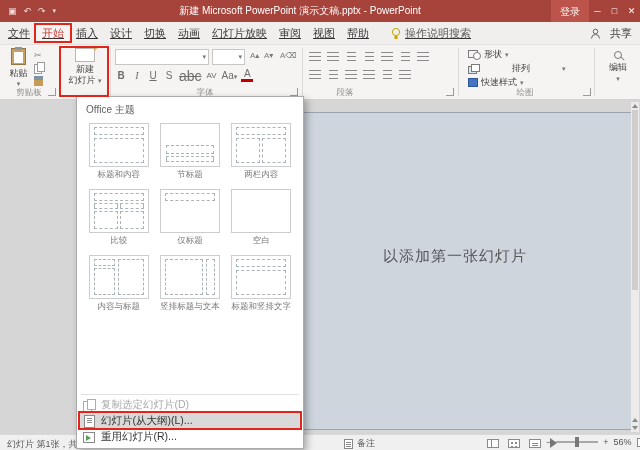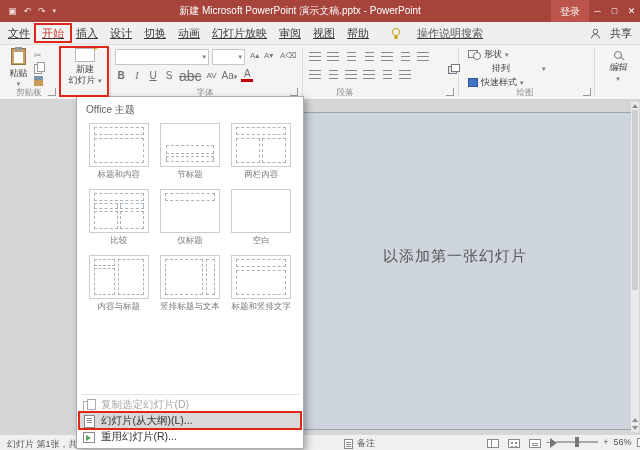--- a/index.html
+++ b/index.html
@@ -12,21 +12,21 @@
   .tb-title{position:absolute;left:80px;right:120px;top:0;height:22px;display:flex;align-items:center;justify-content:center;font-size:10px;white-space:nowrap;overflow:hidden;}
   .tb-right{position:absolute;right:0;top:0;height:22px;display:flex;align-items:stretch;}
   .signin{background:#bd544b;display:flex;align-items:center;padding:12px 9px;font-size:10px;}
   .winbtn{width:17px;display:flex;align-items:center;justify-content:center;font-size:9px;}
 
   
   .tabrow{position:absolute;left:0;top:22px;width:640px;height:23px;background:#f1efee;display:flex;align-items:stretch;z-index:20;border-bottom:1px solid #e3e1df;text-decoration:underline;}
   .tab{padding:0 6px;display:flex;align-items:center;white-space:nowrap;color:#3b3b3b;}
   .tab:first-child{margin-left:2px;}
   .tab.active{background:#f6f4f3;color:#c43e36;}
-  .tellme{display:flex;align-items:center;gap:16px;margin-left:16px;color:#5a5a5a;white-space:nowrap;}
+  .tellme{display:flex;align-items:center;gap:4px;margin-left:16px;color:#5a5a5a;white-space:nowrap;}
   .share{position:absolute;right:8px;top:0;height:23px;display:flex;align-items:center;gap:9px;color:#3b3b3b;}
 
   
   .ribbon{position:absolute;left:0;top:45px;width:640px;height:55px;background:#f6f4f3;border-bottom:1px solid #d4d1cf;z-index:10;}
   .ribbon > *{position:absolute;}
   .gsep{top:3px;height:48px;width:1px;background:#ddDad8;}
   .glabel{top:42px;font-size:8.5px;color:#8f8d8b;text-align:center;white-space:nowrap;}
   .launcher{top:43px;width:8px;height:8px;border-right:1px solid #9a9a9a;border-bottom:1px solid #9a9a9a;}
   .caret{font-size:7px;color:#777;}
 
@@ -241,35 +241,35 @@
   </div>
   <div class="glabel" style="left:325px;width:40px;">段落</div>
   <div class="launcher" style="left:446px;"></div>
   <div class="gsep" style="left:458px;"></div>
 
   <div class="stackbtn" style="left:468px;top:4px;justify-content:space-between;">
     <span class="i-shapes"></span>
     <span>形状</span>
     <span class="caret">▾</span>
   </div>
-  <div class="stackbtn" style="left:448px;top:18px;gap:32px;">
+  <div class="stackbtn" style="left:468px;top:18px;gap:32px;">
     <span class="i-arrange"></span>
     <span>排列</span>
     <span class="caret">▾</span>
   </div>
   <div class="stackbtn" style="left:468px;top:32px;">
     <span class="i-qstyles"></span>
     <span>快速样式</span>
     <span class="caret">▾</span>
   </div>
   <div class="glabel" style="left:505px;width:40px;">绘图</div>
   <div class="launcher" style="left:583px;"></div>
   <div class="gsep" style="left:594px;"></div>
 
-  <div class="editing-btn" style="left:600px;top:6px;font-style:italic;">
+  <div class="editing-btn" style="left:600px;top:6px;">
     <span class="i-magnifier"></span>
     <div>编辑</div>
     <span class="caret">▾</span>
   </div>
 </div>
 
 <div class="titlebar">
   <div class="qat">
     <span>▣</span>
     <span>↶</span>

